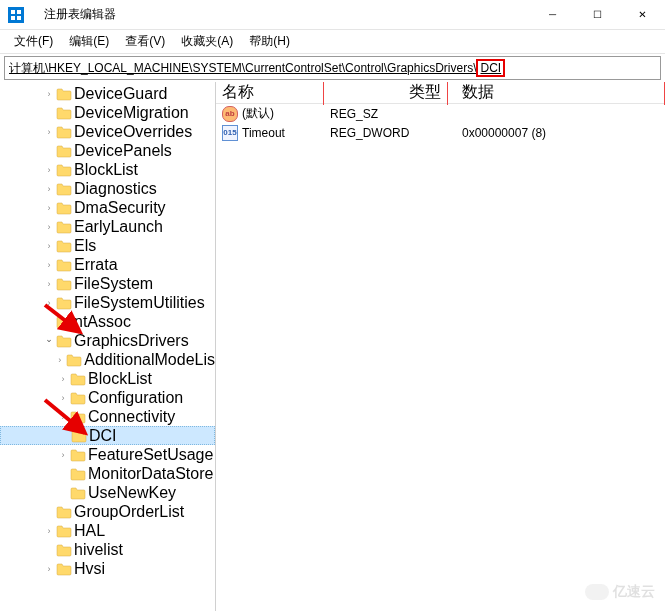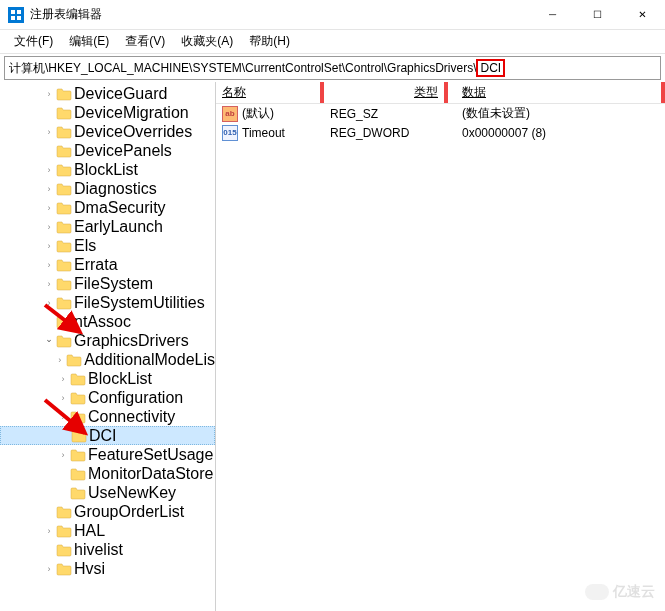--- a/index.html
+++ b/index.html
@@ -11,20 +11,21 @@
       height: 611px;
       overflow: hidden;
       position: relative;
     }
     .titlebar {
       height: 30px;
       display: flex;
       align-items: center;
       padding-left: 8px;
       border-bottom: 1px solid #e5e5e5;
+      gap: 14px;
     }
     .titlebar-icon {
       width: 16px; height: 16px;
       background: #0078d4;
       margin-right: 6px;
       display: inline-flex;
       align-items: center;
       justify-content: center;
     }
     .titlebar-icon svg { width: 12px; height: 12px; }
@@ -48,20 +49,21 @@
     }
     .addressbar {
       height: 24px;
       border: 1px solid #999;
       margin: 2px 4px;
       display: flex;
       align-items: center;
       padding: 0 4px;
       font-size: 12px;
       position: relative;
+      text-decoration: underline;
     }
     .highlight-box {
       border: 2px solid #e60000;
       padding: 0 2px;
     }
     .content {
       display: flex;
       height: calc(100% - 82px);
     }
     .tree-panel {
@@ -103,23 +105,22 @@
       overflow: auto;
     }
     .list-header {
       display: flex;
       border-bottom: 1px solid #e5e5e5;
       height: 22px;
       align-items: center;
     }
     .list-header-cell {
       padding: 2px 6px;
-      border-right: 4px solid #ef4444;
-      font-size: 12px;
-      text-decoration: underline;
+      border-right: 1px solid #ef4444;
+      font-size: 16px;
     }
     .list-row {
       display: flex;
       height: 19px;
       align-items: center;
     }
     .list-cell {
       padding: 0 6px;
       font-size: 12px;
       display: flex;
@@ -128,21 +129,21 @@
     .value-icon {
       width: 16px; height: 16px;
       margin-right: 4px;
       display: inline-flex;
       align-items: center;
       justify-content: center;
       font-size: 8px;
       font-weight: bold;
       border: 1px solid;
     }
-    .value-icon.sz { background: #fdba74; border-color: #d46060; color: #c04040; }
+    .value-icon.sz { background: #fdba74; border-color: #d46060; color: #c04040; border-radius: 7px; }
     .value-icon.dw { background: #f0f4ff; border-color: #6090d4; color: #3060b0; }
     .col-name { width: 108px; }
     .col-type { width: 124px; text-align: right; }
     .col-data { flex: 1; margin-left: 8px; }
     .arrow-anno {
       position: absolute;
       pointer-events: none;
       z-index: 10;
     }
     .watermark {
@@ -488,21 +489,20 @@
       <div class="list-header-cell col-type">类型</div>
       <div class="list-header-cell col-data">数据</div>
     </div>
     <div id="values-body">
         <div class="list-row">
           <div class="list-cell col-name">
             <span class="value-icon sz">ab</span>
             <span>(默认)</span>
           </div>
           <div class="list-cell col-type">REG_SZ</div>
-          <div class="list-cell col-data">(数值未设置)</div>
         </div>
         <div class="list-row">
           <div class="list-cell col-name">
             <span class="value-icon dw">015</span>
             <span>Timeout</span>
           </div>
           <div class="list-cell col-type">REG_DWORD</div>
           <div class="list-cell col-data">0x00000007 (8)</div>
         </div>
       </div>

